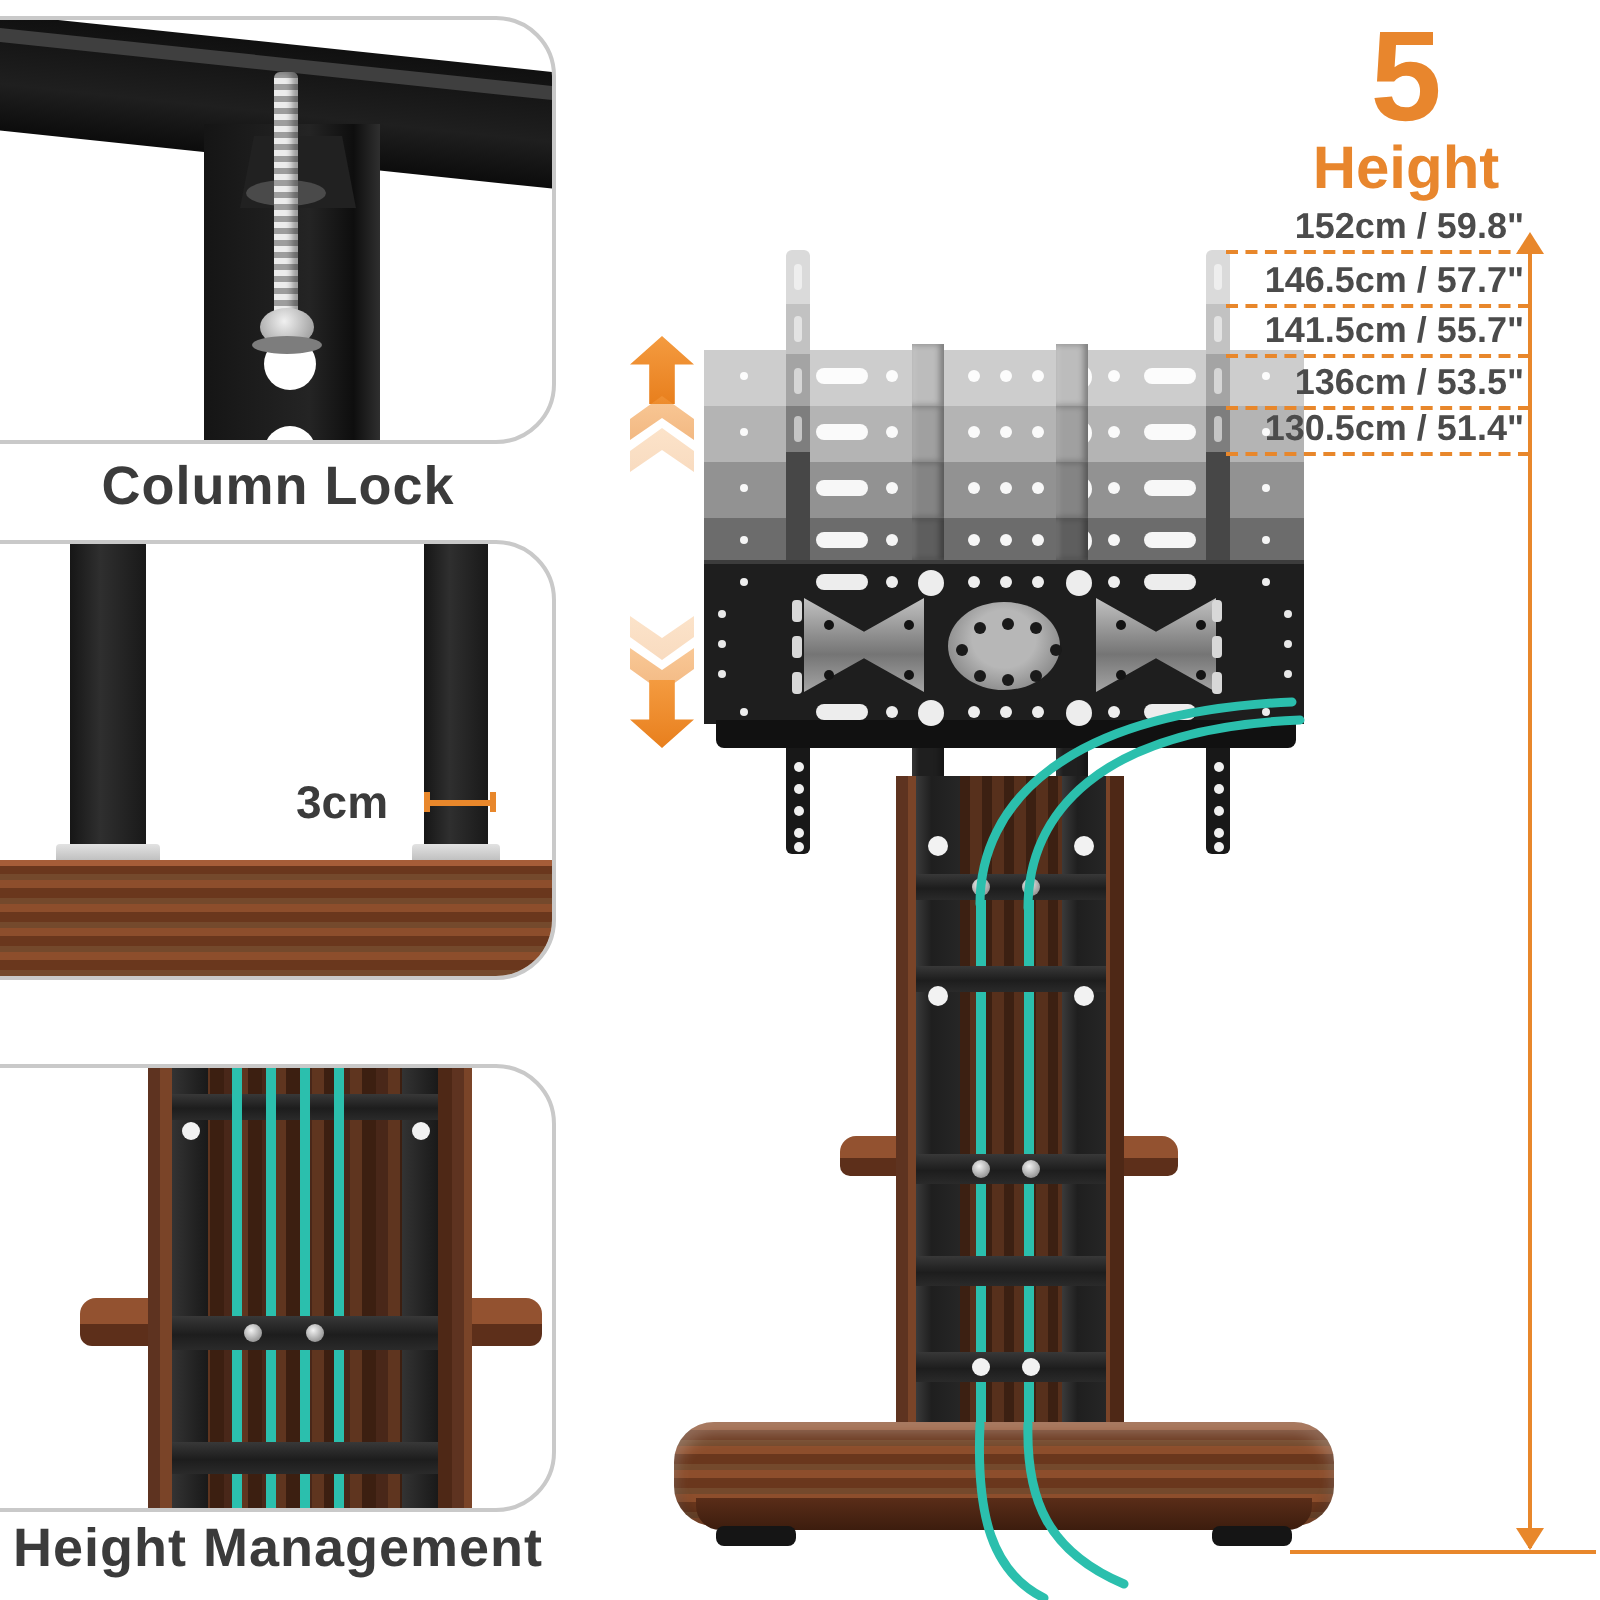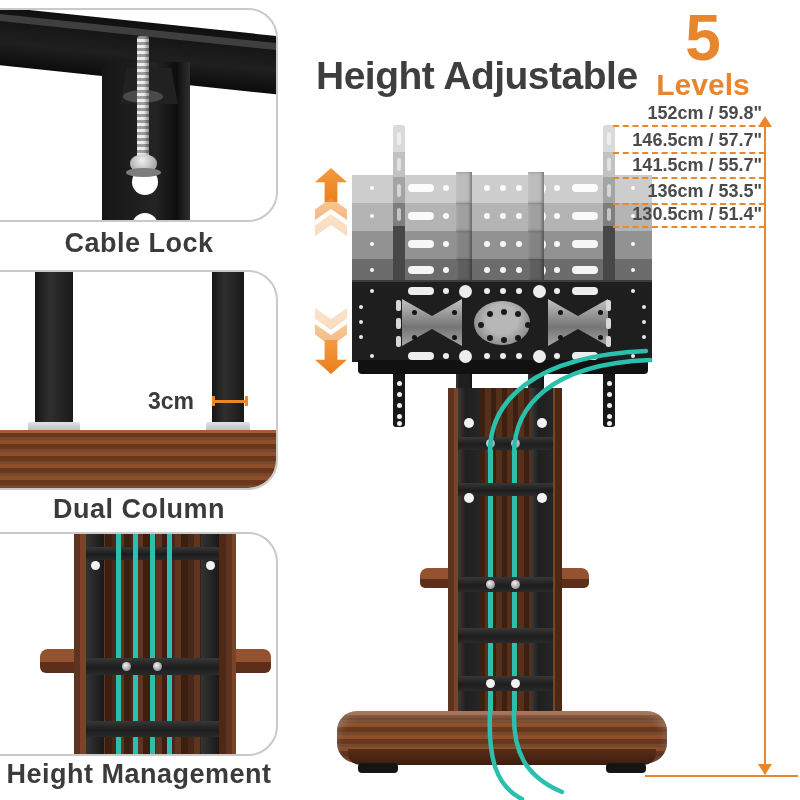--- a/index.html
+++ b/index.html
@@ -45,34 +45,33 @@
       <div class="abs" style="left:170px;top:107px;width:26px;height:26px;border-radius:50%;background:#fff;margin-left:-140px;"></div>
       <div class="abs" style="left:30px;top:151px;width:26px;height:26px;border-radius:50%;background:#fff;"></div>
 
     </div>
     <div class="abs" style="left:158px;top:58px;width:58px;height:36px;background:#212121;clip-path:polygon(12% 0,88% 0,100% 100%,0 100%);"></div>
     <div class="abs" style="left:161px;top:80px;width:40px;height:13px;border-radius:50%;background:#4a4a4a;"></div>
     <div class="abs" style="left:175px;top:26px;width:12px;height:126px;border-radius:3px;background:repeating-linear-gradient(0deg,#ececec 0 3px,#9d9d9d 3px 6px);box-shadow:inset -3px 0 3px rgba(0,0,0,.35);"></div>
     <div class="abs" style="left:168px;top:144px;width:27px;height:19px;border-radius:50%;background:radial-gradient(circle at 45% 35%,#f0f0f0,#8d8d8d);"></div>
     <div class="abs" style="left:164px;top:158px;width:35px;height:9px;border-radius:50%;background:#7d7d7d;"></div>
   </section>
-  <div class="caption" style="top:228px;">Cable Lock</div>
+  <div class="caption" style="top:228px;">Column Lock</div>
 
   <section class="panel" style="top:270px;height:220px;">
     <div class="abs" style="left:73px;top:0;width:38px;height:152px;background:linear-gradient(90deg,#161616,#2f2f2f 40%,#191919);"></div>
     <div class="abs" style="left:250px;top:0;width:32px;height:152px;background:linear-gradient(90deg,#161616,#2f2f2f 40%,#191919);"></div>
     <div class="abs" style="left:66px;top:150px;width:52px;height:10px;background:linear-gradient(#e2e2e2,#b8b8b8);border-radius:2px;"></div>
     <div class="abs" style="left:244px;top:150px;width:44px;height:10px;background:linear-gradient(#e2e2e2,#b8b8b8);border-radius:2px;"></div>
     <div class="abs wood-h" style="left:0;top:158px;width:318px;height:62px;border-radius:0 0 26px 0;border-top:3px solid #a55d38;box-sizing:border-box;"></div>
     <div class="abs" style="left:186px;top:116px;width:60px;font-size:23px;font-weight:bold;color:#3b3b3b;">3cm</div>
     <div class="abs" style="left:250px;top:128px;width:36px;border-top:3px solid #E8872B;"></div>
     <div class="abs" style="left:250px;top:124px;width:3px;height:10px;background:#E8872B;"></div>
     <div class="abs" style="left:283px;top:124px;width:3px;height:10px;background:#E8872B;"></div>
   </section>
-  <div class="caption" style="top:494px;">Dual Column</div>
 
   <section class="panel" style="top:532px;height:224px;">
     <div class="abs wood-v" style="left:112px;top:0;width:162px;height:224px;"></div>
     <div class="abs" style="left:142px;top:0;width:97px;height:224px;background:rgba(0,0,0,.22);"></div>
     <div class="abs" style="left:124px;top:0;width:18px;height:224px;background:linear-gradient(90deg,#333,#191919);"></div>
     <div class="abs" style="left:239px;top:0;width:18px;height:224px;background:linear-gradient(90deg,#333,#191919);"></div>
     <div class="abs bar" style="left:124px;top:13px;width:133px;height:13px;"></div>
     <div class="abs teal" style="left:154px;top:0;width:5px;height:224px;"></div>
     <div class="abs teal" style="left:171px;top:0;width:5px;height:224px;"></div>
     <div class="abs teal" style="left:188px;top:0;width:5px;height:224px;"></div>
@@ -81,23 +80,22 @@
     <div class="abs" style="left:274px;top:115px;width:35px;height:24px;border-radius:0 8px 6px 0;background:linear-gradient(#935230 0 55%,#5d2f1a 55% 100%);"></div>
     <div class="abs bar" style="left:124px;top:124px;width:133px;height:17px;"></div>
     <div class="abs bar" style="left:124px;top:187px;width:133px;height:16px;"></div>
     <div class="abs wdot" style="left:129px;top:27px;width:9px;height:9px;"></div>
     <div class="abs wdot" style="left:244px;top:27px;width:9px;height:9px;"></div>
     <div class="abs screw" style="left:160px;top:128px;"></div>
     <div class="abs screw" style="left:191px;top:128px;"></div>
   </section>
   <div class="caption" style="top:759px;">Height Management</div>
 
-  <h1 class="title" style="margin:0;">Height Adjustable</h1>
   <div class="five">5</div>
-  <div class="levels">Levels</div>
+  <div class="levels">Height</div>
 
   <div id="illus" class="abs" style="left:0;top:0;width:800px;height:800px;">
       <div class="abs" style="left: 352px; top: 175px; width: 300px; height: 28px; background: rgb(205, 205, 205); border-bottom: 2px solid rgba(0, 0, 0, 0.12);"></div>
       <div class="abs" style="left: 352px; top: 203px; width: 300px; height: 28px; background: rgb(180, 180, 180); border-bottom: 2px solid rgba(0, 0, 0, 0.12);"></div>
       <div class="abs" style="left: 352px; top: 231px; width: 300px; height: 28px; background: rgb(146, 146, 146); border-bottom: 2px solid rgba(0, 0, 0, 0.12);"></div>
       <div class="abs" style="left: 352px; top: 259px; width: 300px; height: 21px; background: rgb(108, 108, 108); border-bottom: 2px solid rgba(0, 0, 0, 0.12);"></div>
       <div class="abs" style="left: 408px; top: 184px; width: 26px; height: 8px; border-radius: 4px; background: rgba(255, 255, 255, 0.93);"></div>
       <div class="abs" style="left: 572px; top: 184px; width: 26px; height: 8px; border-radius: 4px; background: rgba(255, 255, 255, 0.93);"></div>
       <div class="abs" style="left: 443px; top: 185px; width: 6px; height: 6px; border-radius: 50%; background: rgba(255, 255, 255, 0.93);"></div>
       <div class="abs" style="left: 554px; top: 185px; width: 6px; height: 6px; border-radius: 50%; background: rgba(255, 255, 255, 0.93);"></div>

